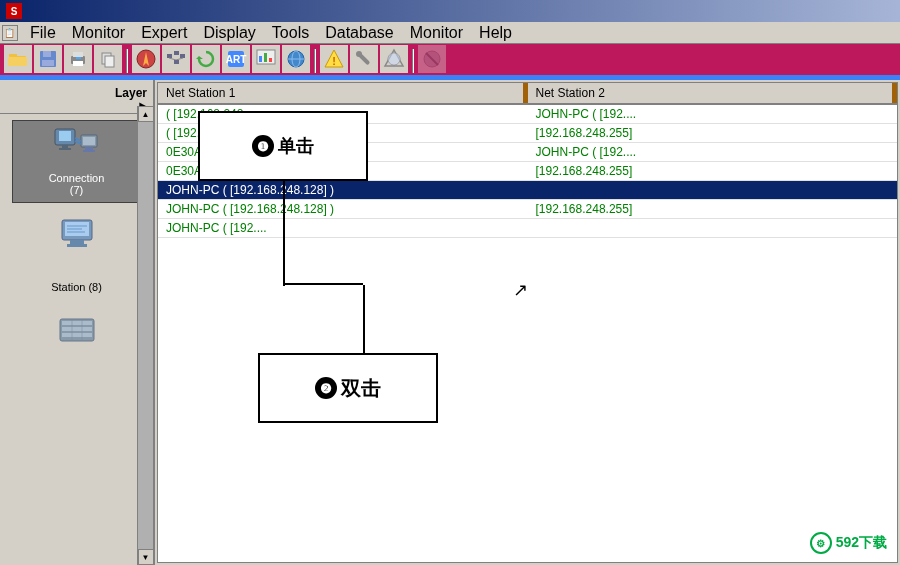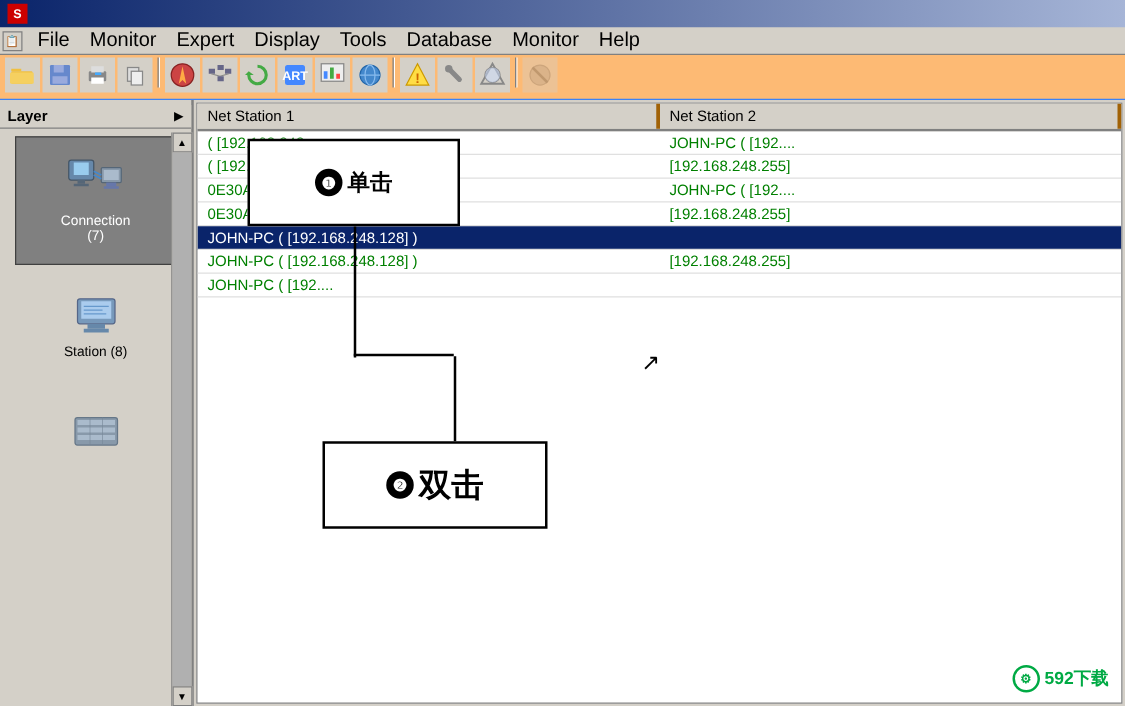--- a/index.html
+++ b/index.html
@@ -57,24 +57,24 @@
       font-size: 9px;
     }
     .menu-item {
       padding: 2px 8px;
       cursor: pointer;
       font-size: 16px;
     }
 
     
     .toolbar {
-      background: #fdba74;
-      border-bottom: 1px solid #3b82f6;
-      display: flex;
-      align-items: flex-start;
+      background: #be185d;
+      border-bottom: 5px solid #3b82f6;
+      display: flex;
+      align-items: flex-end;
       padding: 2px 4px;
       height: 36px;
       gap: 2px;
     }
     .toolbar-btn {
       width: 28px;
       height: 28px;
       background: #d4d0c8;
       border: 1px solid transparent;
       display: flex;
@@ -105,41 +105,42 @@
       border-right: 2px solid #808080;
       display: flex;
       flex-direction: column;
       align-items: center;
       padding: 4px 0;
       position: relative;
     }
     .sidebar-header {
       width: 100%;
       display: flex;
-      align-items: center;
+      align-items: flex-end;
       justify-content: space-between;
       padding: 2px 6px;
       background: #d4d0c8;
       border-bottom: 1px solid #808080;
       margin-bottom: 2px;
+      flex-direction: column;
     }
     .sidebar-header-title {
       font-size: 12px;
       font-weight: bold;
     }
     .sidebar-arrow {
       font-size: 10px;
       cursor: pointer;
     }
     .sidebar-item {
       width: 130px;
       display: flex;
       flex-direction: column;
       align-items: center;
-      padding: 16px 4px;
+      padding: 6px 4px;
       cursor: pointer;
       border: 1px solid transparent;
     }
     .sidebar-item.active {
       background: #808080;
       border: 1px solid #404040;
     }
     .sidebar-item-icon {
       font-size: 28px;
       margin-bottom: 2px;
@@ -188,21 +189,21 @@
       position: relative;
     }
     .table-header {
       display: flex;
       background: #d4d0c8;
       border-bottom: 2px solid #808080;
     }
     .table-col-header {
       padding: 3px 8px;
       font-size: 12px;
-      border-right: 3px solid #a16207;
+      border-right: 5px solid #a16207;
       background: #d4d0c8;
       font-weight: normal;
       min-width: 10px;
     }
     .table-col-header:first-child {
       flex: 1;
       min-width: 260px;
     }
     .table-col-header:last-child {
       flex: 1;
@@ -439,21 +440,21 @@
           <rect x="32" y="20" width="8" height="3" fill="#6677aa"></rect>
           <rect x="30" y="23" width="12" height="2" fill="#6677aa"></rect>
 
           <line x1="22" y1="11" x2="28" y2="14" stroke="#4488cc" stroke-width="1.5"></line>
           <line x1="22" y1="14" x2="28" y2="17" stroke="#4488cc" stroke-width="1.5"></line>
         </svg>
       </div>
       <span class="sidebar-item-label" style="color:white;">Connection<br>(7)</span>
     </div>
 
-    <div class="sidebar-item" style="margin-top:8px;">
+    <div class="sidebar-item" style="margin-top:8px;gap:24px;">
       <div class="sidebar-item-icon">
         <svg width="40" height="30" viewBox="0 0 40 30">
           <rect x="5" y="2" width="30" height="20" rx="2" fill="#7799bb" stroke="#556688"></rect>
           <rect x="8" y="4" width="24" height="14" fill="#aaccee"></rect>
           <rect x="13" y="22" width="14" height="4" fill="#6688aa"></rect>
           <rect x="10" y="26" width="20" height="3" fill="#6688aa"></rect>
 
           <line x1="10" y1="8" x2="30" y2="8" stroke="#6699cc" stroke-width="1"></line>
           <line x1="10" y1="11" x2="25" y2="11" stroke="#6699cc" stroke-width="1"></line>
           <line x1="10" y1="14" x2="28" y2="14" stroke="#6699cc" stroke-width="1"></line>
@@ -530,21 +531,21 @@
     <div class="annotation-box" style="left: 40px; top: 28px; width: 170px; height: 70px; font-size: 24px; z-index: 10;">
       <span class="annotation-circle">❶</span>
       <span style="font-size:18px;">单击</span>
     </div>
 
     <div style="position:absolute; left:125px; top:98px; width:2px; height:105px; background:black; z-index:9; pointer-events:none;"></div>
     <div style="position:absolute; left:125px; top:200px; width:80px; height:2px; background:black; z-index:9; pointer-events:none;"></div>
 
     <div class="annotation-box" style="left: 100px; top: 270px; width: 180px; height: 70px; font-size: 24px; z-index: 10;">
       <span class="annotation-circle">❷</span>
-      <span style="font-size:26px;">双击</span>
+      <span style="font-size:20px;">双击</span>
     </div>
 
     <div style="position:absolute; left:205px; top:202px; width:2px; height:70px; background:black; z-index:9; pointer-events:none;"></div>
 
     <div class="cursor-indicator" style="left: 355px; top: 196px; z-index: 11; color: black; font-size: 18px;">↗</div>
 
     <div class="watermark">
       <div class="watermark-icon">⚙</div>
       <span>592下载</span>
     </div>

